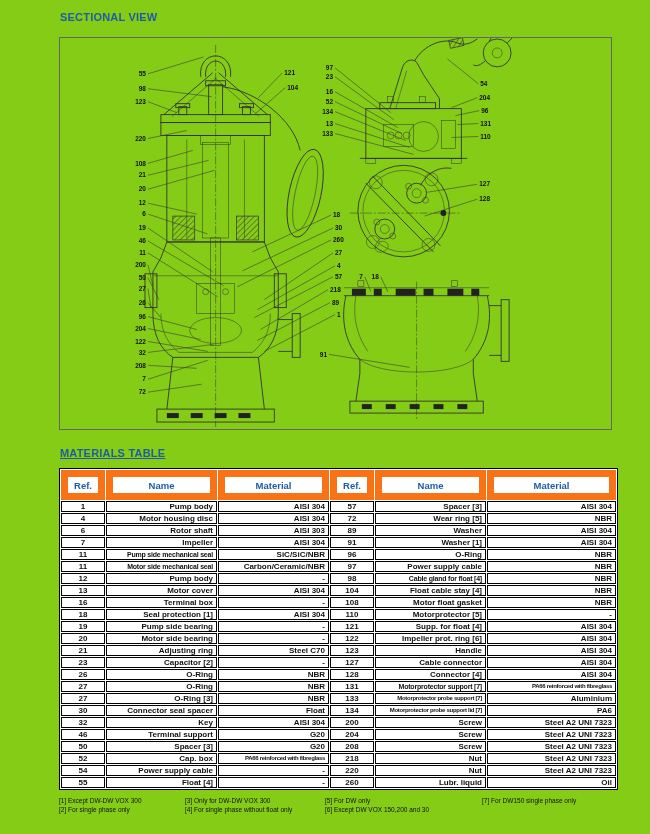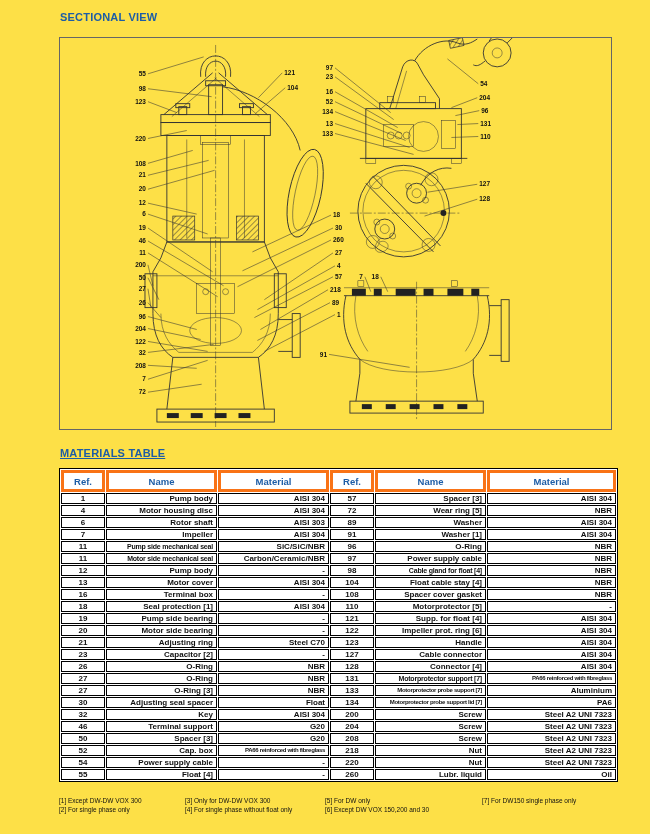--- a/index.html
+++ b/index.html
@@ -1,17 +1,17 @@
 <!DOCTYPE html>
 <html><head>
 <meta charset="utf-8">
 <style>
   html,body { margin:0; padding:0; background:#e8e8e8; }
   .page {
-    position:relative; width:650px; height:834px; background:#fde047;
+    position:relative; width:650px; height:834px; background:#84cc16;
     font-family:"Liberation Sans", sans-serif; overflow:hidden;
     margin:0 auto;
   }
   .section-title {
     position:absolute; left:60px;
     font-size:11px; font-weight:bold; letter-spacing:0.2px; color:#1d5da6;
   }
   #sv-title { top:11px; }
   #mt-title { top:447px;text-decoration:underline; }
 
@@ -30,21 +30,21 @@
   .leader { stroke:#333; stroke-width:0.55; fill:none; }
   .callout-num { font-family:"Liberation Sans",sans-serif; font-size:6.5px; font-weight:bold; fill:#111; }
 
   
   #materials {
     position:absolute; left:59px; top:468px; width:553px;
     border-collapse:separate; border-spacing:1px;
     border:1px solid #000; table-layout:fixed; background:#fff;
   }
   #materials th {
-    border:3px solid #f97316; height:16px; color:#1d5da6;
+    border:7px solid #f97316; height:16px; color:#1d5da6;
     font-size:9.5px; font-weight:bold; text-align:center; padding:0;
   }
   #materials td {
     border:1px solid #000; height:9px; line-height:9px;
     font-size:8px; font-weight:bold; color:#111;
     padding:0 3px; white-space:nowrap; overflow:hidden;
   }
   #materials td.ref { text-align:center; }
   #materials td.name { text-align:right; padding-left:5px; }
   #materials td.mat { text-align:right; }
@@ -416,21 +416,21 @@
           <td class="mat">AISI 304</td>
           <td class="ref">104</td>
           <td class="name">Float cable stay [4]</td>
           <td class="mat">NBR</td>
         </tr>
         <tr>
           <td class="ref">16</td>
           <td class="name">Terminal box</td>
           <td class="mat">-</td>
           <td class="ref">108</td>
-          <td class="name">Spacer cover gasket</td>
+          <td class="name">Motor float gasket</td>
           <td class="mat">NBR</td>
         </tr>
         <tr>
           <td class="ref">18</td>
           <td class="name">Seal protection [1]</td>
           <td class="mat">AISI 304</td>
           <td class="ref">110</td>
           <td class="name">Motorprotector [5]</td>
           <td class="mat">-</td>
         </tr>
@@ -485,21 +485,21 @@
         <tr>
           <td class="ref">27</td>
           <td class="name">O-Ring [3]</td>
           <td class="mat">NBR</td>
           <td class="ref">133</td>
           <td class="name cond2">Motorprotector probe support [7]</td>
           <td class="mat">Aluminium</td>
         </tr>
         <tr>
           <td class="ref">30</td>
-          <td class="name">Adjusting seal spacer</td>
+          <td class="name">Connector seal spacer</td>
           <td class="mat">Float</td>
           <td class="ref">134</td>
           <td class="name cond2">Motorprotector probe support lid [7]</td>
           <td class="mat">PA6</td>
         </tr>
         <tr>
           <td class="ref">32</td>
           <td class="name">Key</td>
           <td class="mat">AISI 304</td>
           <td class="ref">200</td>

